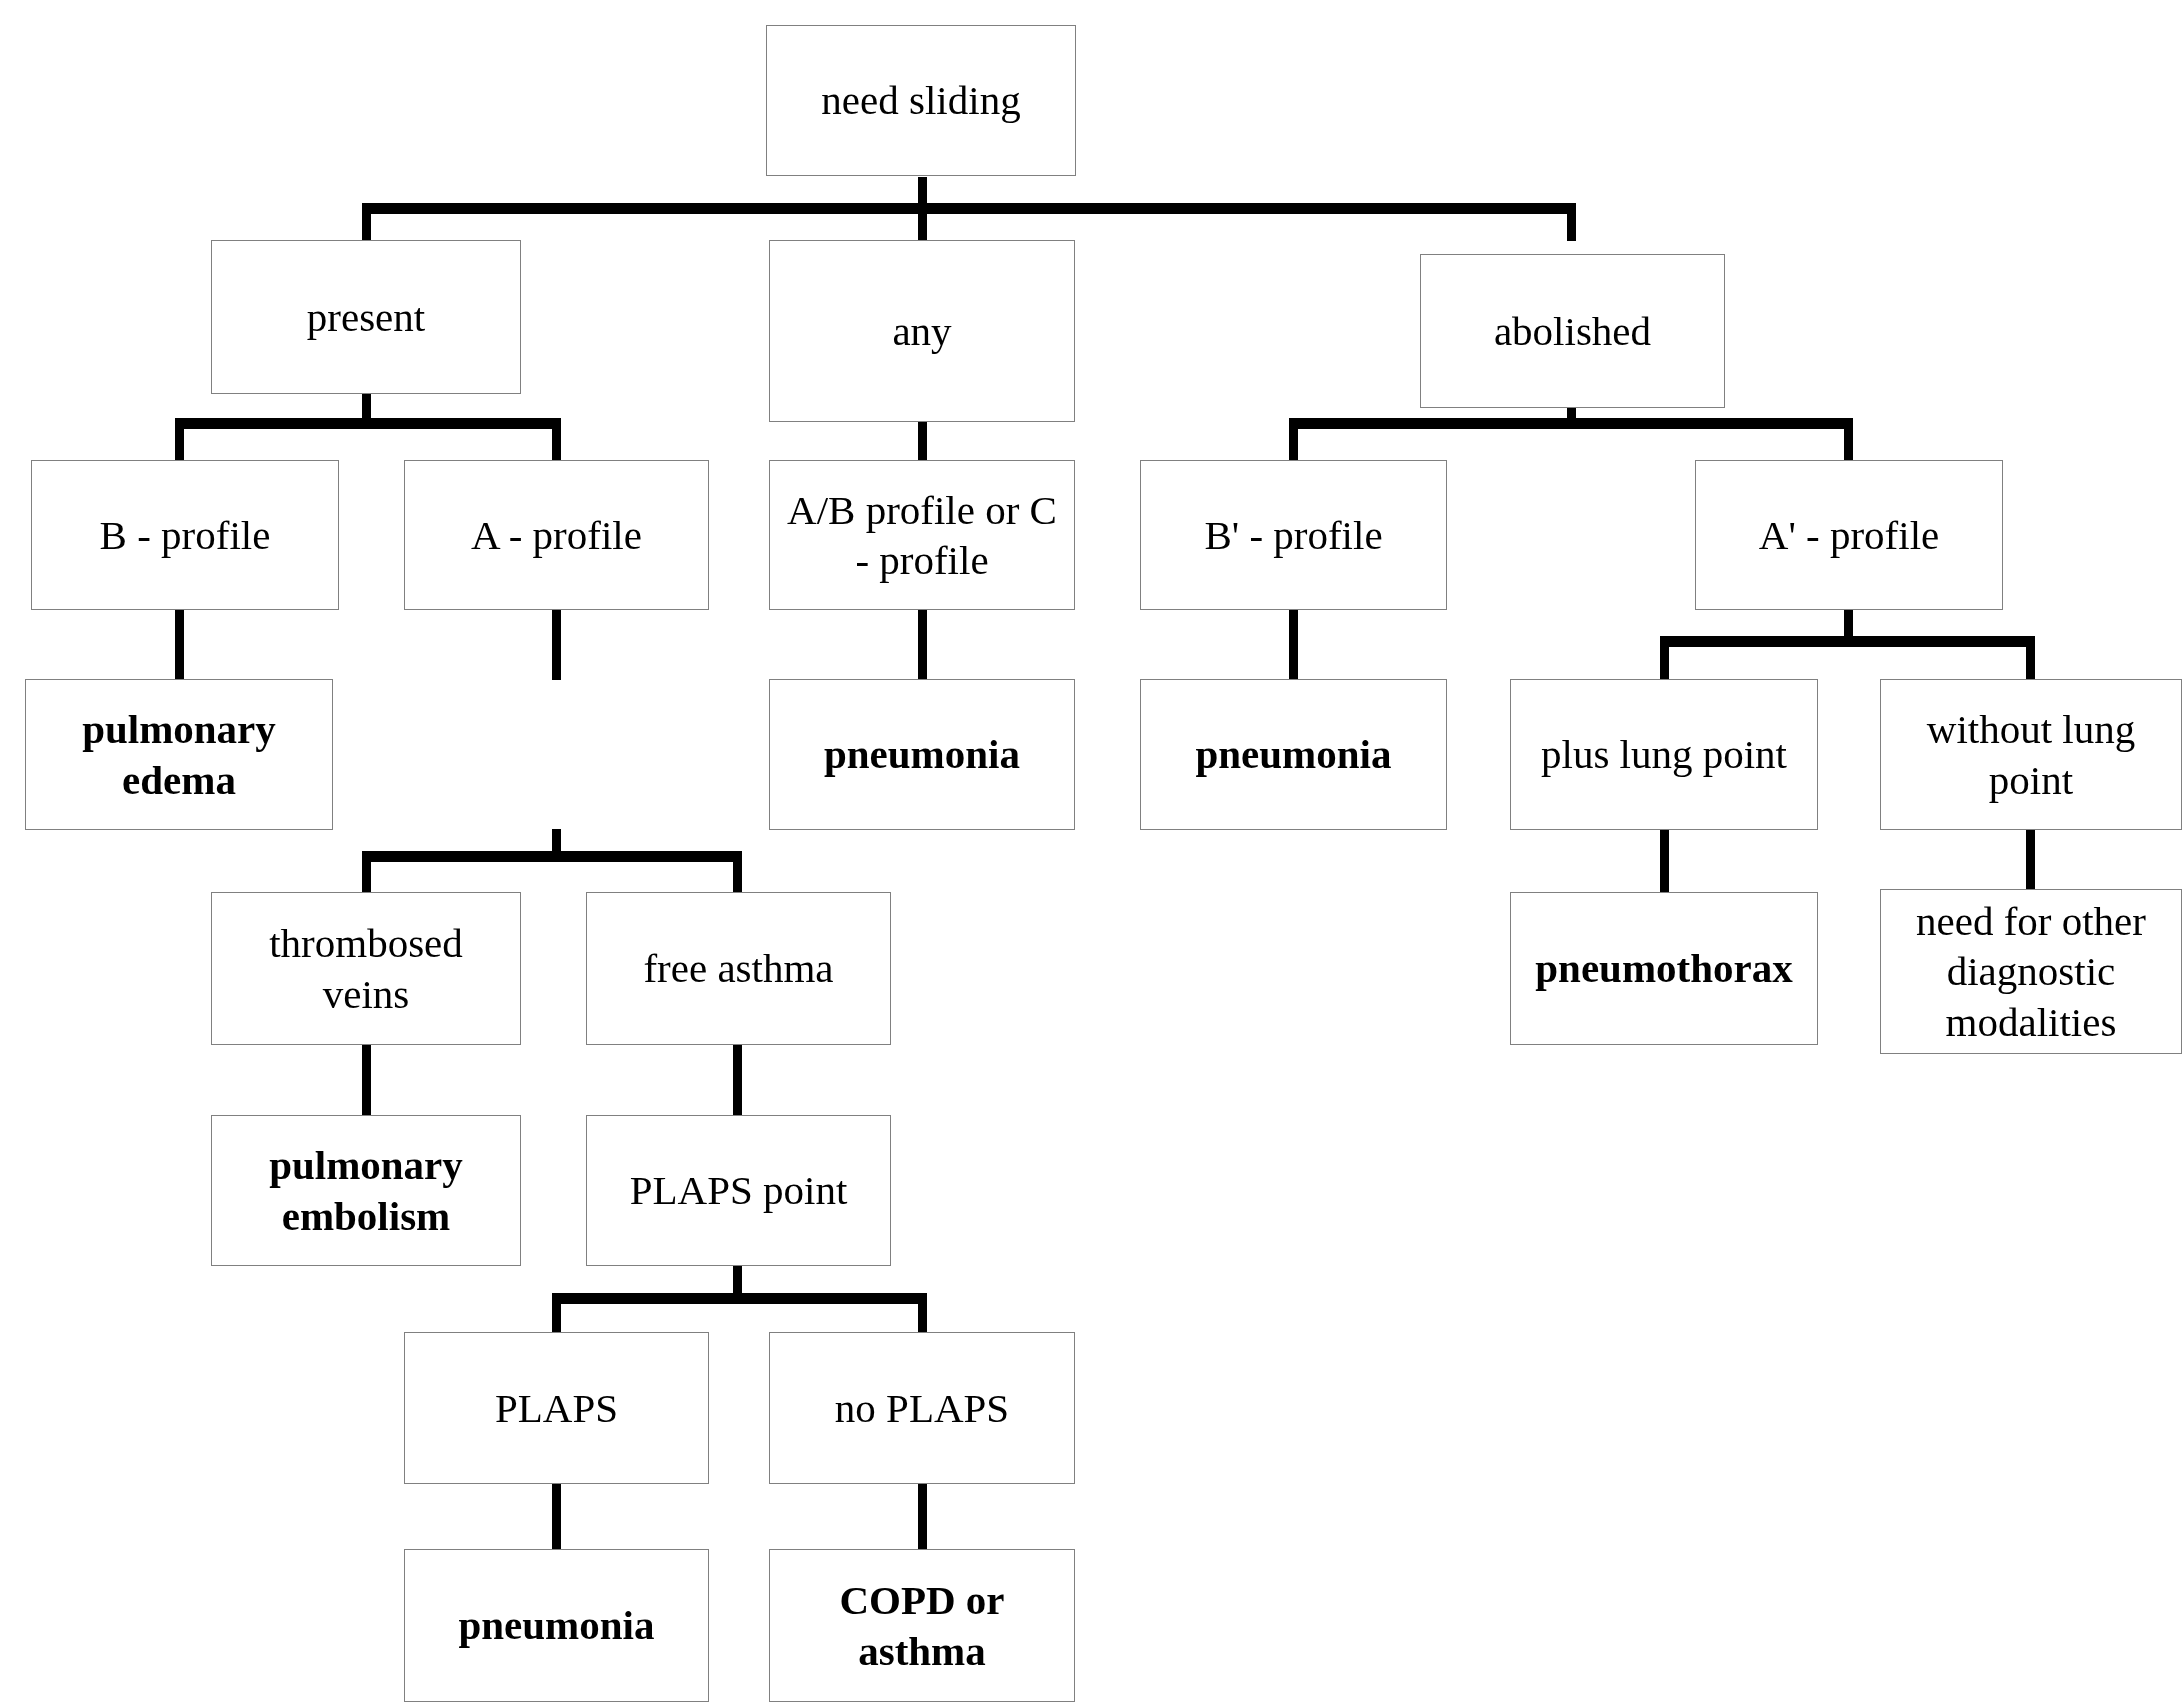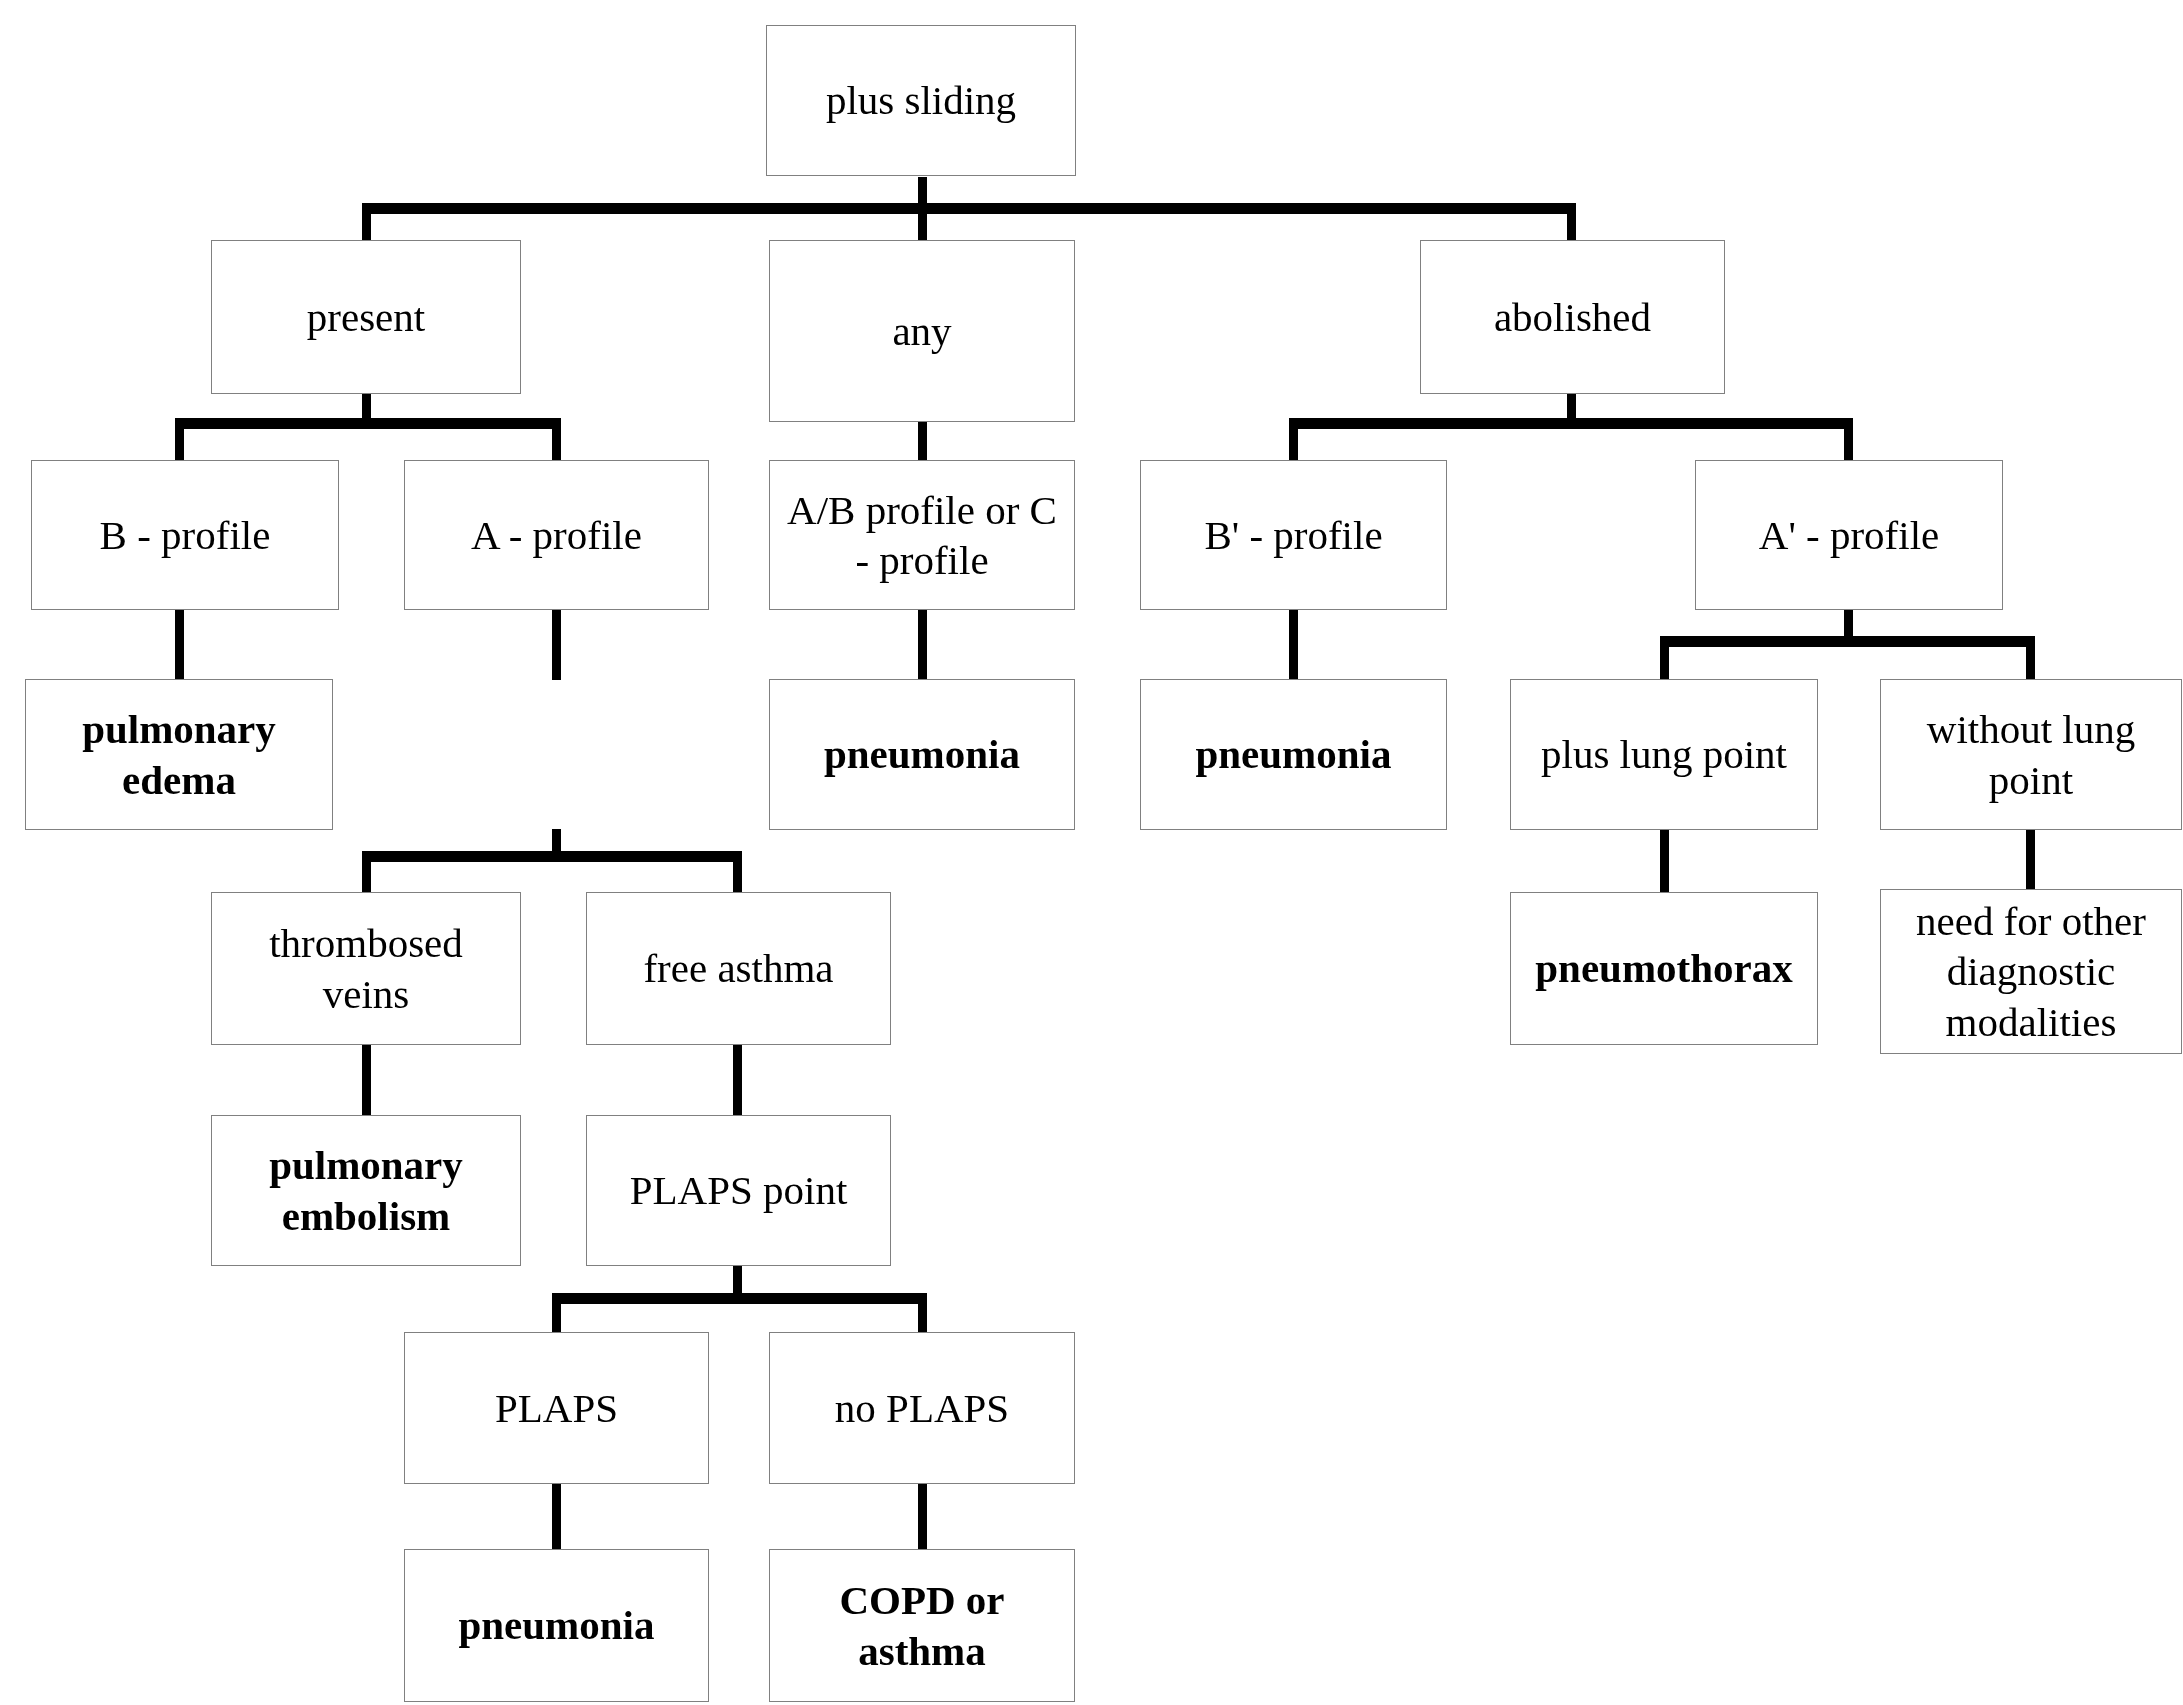--- a/index.html
+++ b/index.html
@@ -69,30 +69,30 @@
   <div class="vline" style="left:918px;top:1483px;width:8.7px;height:67px"></div>
 
   <div class="hline" style="left:362px;top:203px;width:1214px;height:11px"></div>
   <div class="hline" style="left:175px;top:418px;width:385px;height:11px"></div>
   <div class="hline" style="left:1289px;top:418px;width:564px;height:11px"></div>
   <div class="hline" style="left:1660px;top:636px;width:375px;height:11px"></div>
   <div class="hline" style="left:362px;top:851px;width:380px;height:11px"></div>
   <div class="hline" style="left:552px;top:1293px;width:375px;height:11px"></div>
 
   <div class="node" style="left:766px;top:25px;width:310px;height:151px">
-    <span class="label">plus sliding</span>
+    <span class="label">need sliding</span>
   </div>
 
   <div class="node" style="left:211px;top:240px;width:310px;height:154px">
     <span class="label">present</span>
   </div>
   <div class="node" style="left:769px;top:240px;width:306px;height:182px">
     <span class="label">any</span>
   </div>
-  <div class="node" style="left:1420px;top:240px;width:305px;height:154px">
+  <div class="node" style="left:1420px;top:254px;width:305px;height:154px">
     <span class="label">abolished</span>
   </div>
 
   <div class="node" style="left:31px;top:460px;width:308px;height:150px">
     <span class="label">B - profile</span>
   </div>
   <div class="node" style="left:404px;top:460px;width:305px;height:150px">
     <span class="label">A - profile</span>
   </div>
   <div class="node" style="left:769px;top:460px;width:306px;height:150px">

